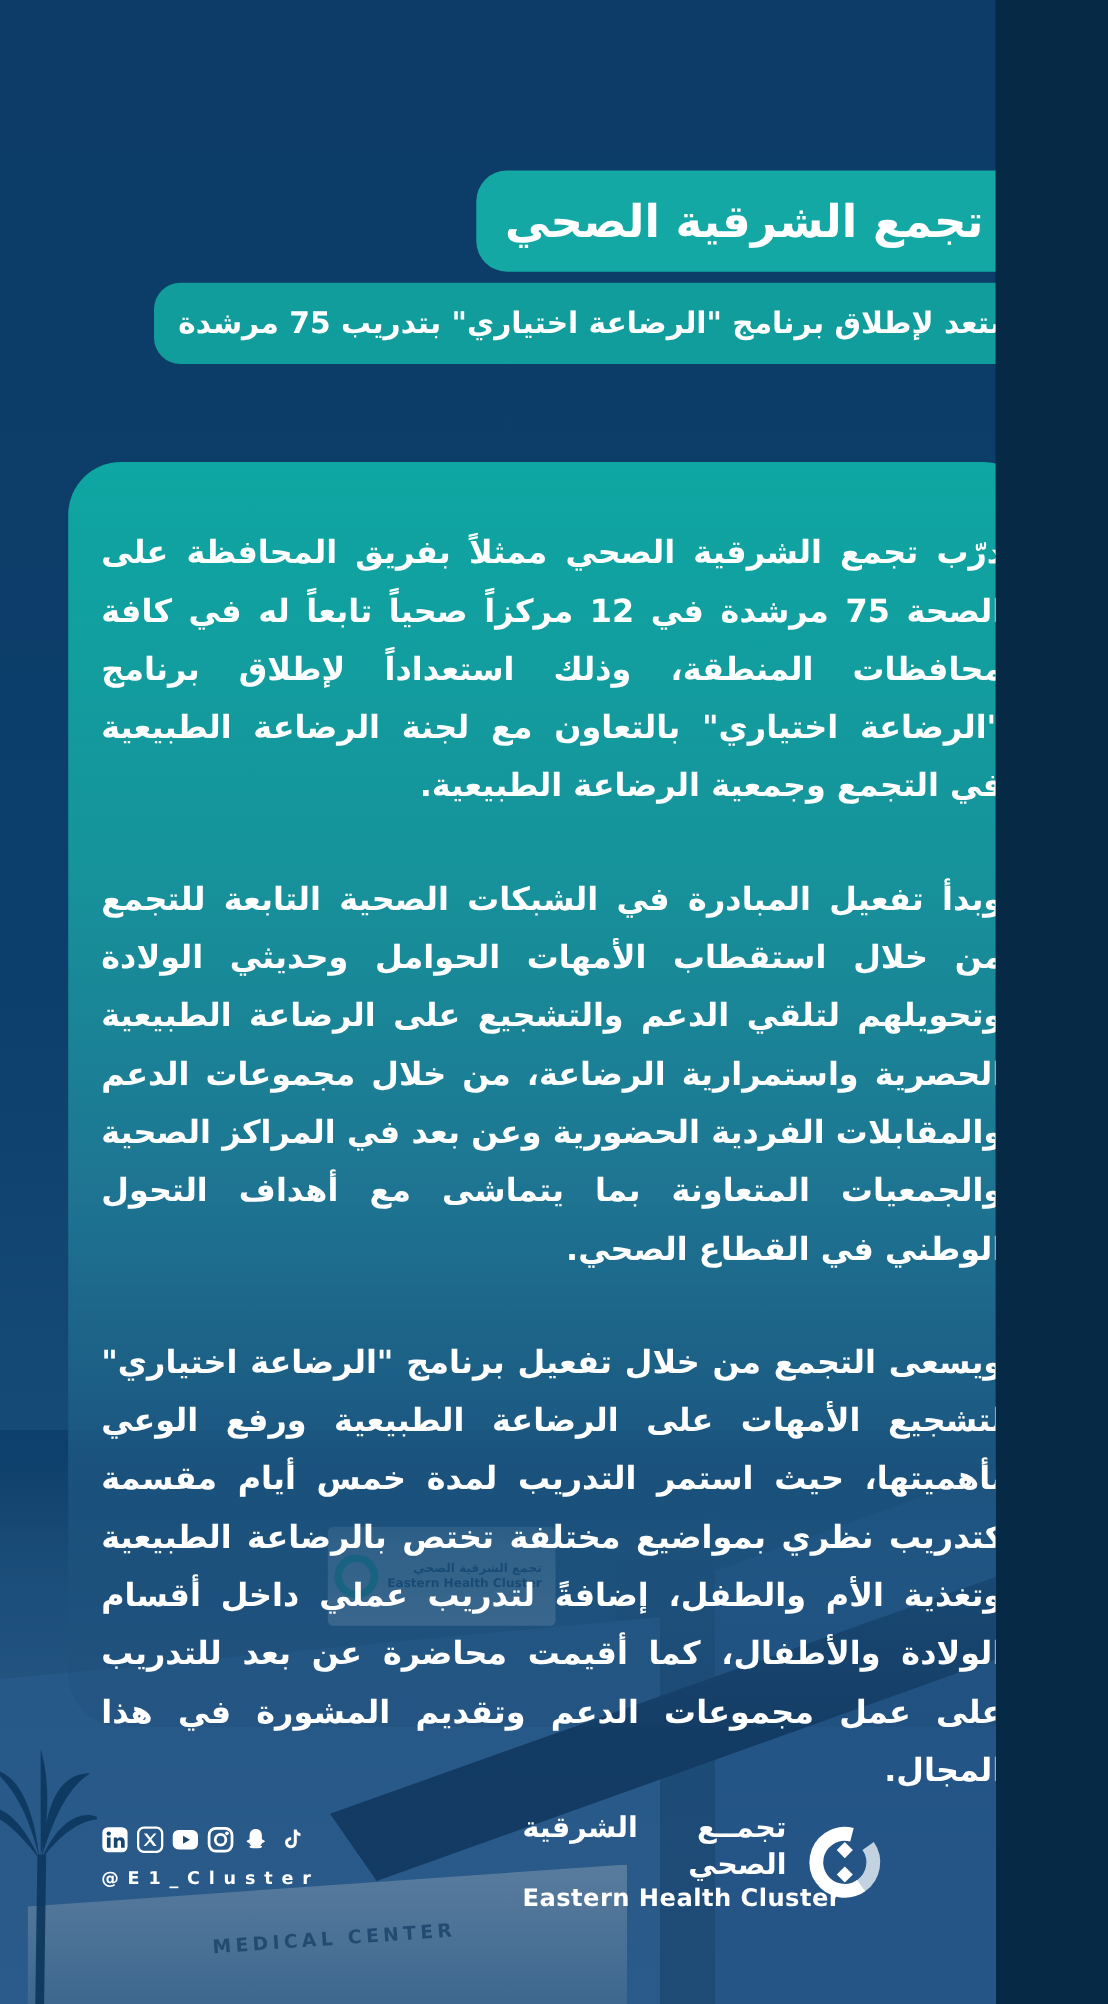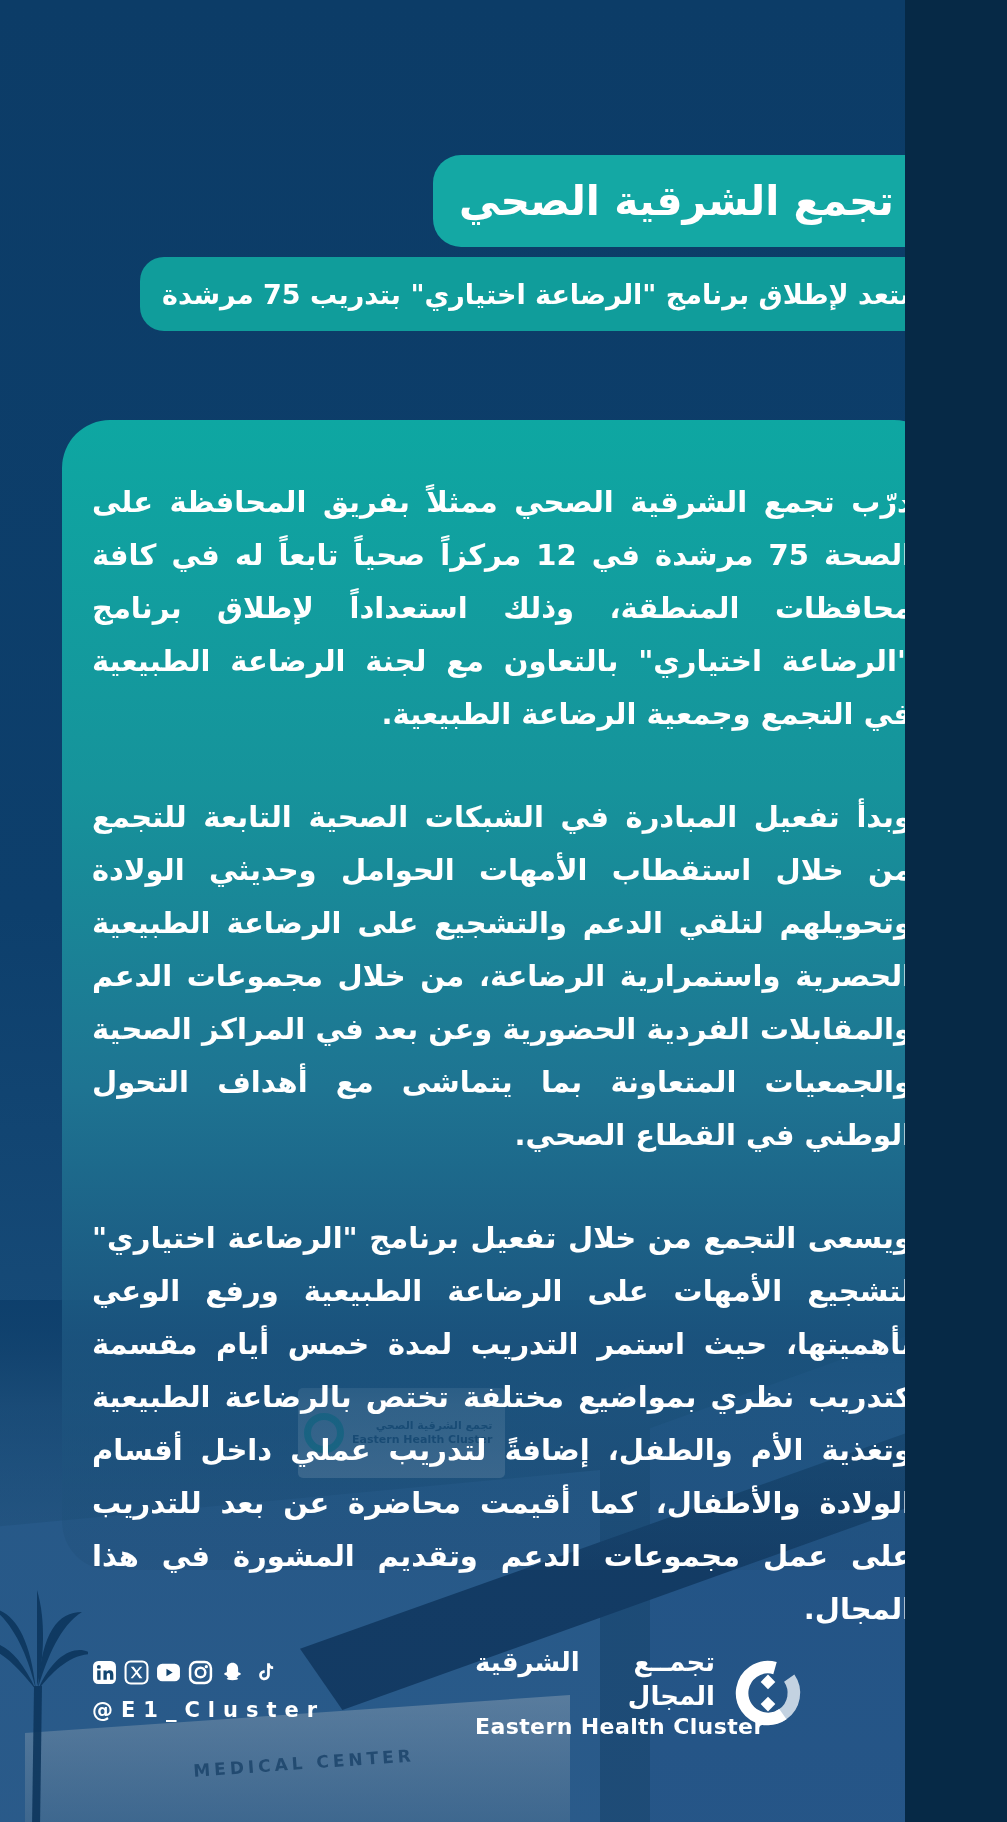--- a/index.html
+++ b/index.html
@@ -47,21 +47,21 @@
   .subtitle-bar span{color:#fff;font-size:27px;font-weight:bold;}
   
   .card{position:absolute;left:62px;top:420px;width:880px;height:1150px;border-radius:48px;z-index:4;
     background:linear-gradient(180deg,#0ea7a2 0%,#16939b 32%,#1e7492 58%,rgba(30,88,130,.72) 80%,rgba(28,70,110,.22) 100%);
     padding:56px 30px 0 30px;box-sizing:border-box;}
   .card p{margin:0 0 50px 0;direction:rtl;text-align:justify;color:#fff;
     font-size:29px;font-weight:bold;line-height:53px;}
   
   .social{position:absolute;left:92px;top:1660px;display:flex;gap:7px;z-index:6;}
   .social .ic{width:25px;height:25px;display:block;}
-  .handle{position:absolute;left:92px;top:1698px;color:#fff;font-size:21px;font-weight:bold;
+  .handle{position:absolute;left:92px;top:1698px;color:#fff;font-size:16px;font-weight:bold;
     letter-spacing:8px;z-index:6;}
   .footer-logo{position:absolute;right:100px;top:1645px;display:flex;align-items:center;gap:16px;z-index:6;}
   .logo-text{width:240px;}
   .logo-ar{color:#fff;font-size:26px;font-weight:bold;direction:rtl;text-align:justify;text-align-last:justify;line-height:34px;}
   .logo-en{color:#fff;font-size:22px;font-weight:bold;letter-spacing:.4px;line-height:28px;white-space:nowrap;}
   .logo-mark{width:74px;height:74px;}
 </style>
 </head>
 <body>
 
@@ -136,21 +136,21 @@
       <path d="M12 2.6c-3.2 0-5.4 2.3-5.4 5.9v3c-.8.6-2.6 1-2.6 1.9 0 .8 1.5 1.2 2.4 1.4.3.9.9 1.7 1.7 2.2-.6.3-1.6.5-1.6 1.1 0 .9 2.3 1.3 5.5 1.3s5.5-.4 5.5-1.3c0-.6-1-.8-1.6-1.1.8-.5 1.4-1.3 1.7-2.2.9-.2 2.4-.6 2.4-1.4 0-.9-1.8-1.3-2.6-1.9v-3c0-3.6-2.2-5.9-5.4-5.9z" fill="#ffffff"></path>
     </svg>
     <svg class="ic" viewBox="0 0 24 24" xmlns="http://www.w3.org/2000/svg">
       <path d="M14.5 3h2.6c.2 1.8 1.3 2.9 3.2 3.1v2.6c-1.2 0-2.3-.3-3.2-.9v6.2c0 3.2-2.2 5.4-5.2 5.4-2.9 0-5-2.1-5-4.8 0-2.8 2.3-4.9 5.3-4.7v2.7c-1.5-.3-2.7.6-2.7 2 0 1.3 1 2.2 2.3 2.2 1.6 0 2.7-1.1 2.7-2.9z" fill="#ffffff"></path>
     </svg>
   </div>
   <div class="handle">@E1_Cluster</div>
 
   <div class="footer-logo">
     <div class="logo-text">
-      <div class="logo-ar">تجمــع الشرقية المجال</div>
+      <div class="logo-ar">تجمــع الشرقية الصحي</div>
       <div class="logo-en">Eastern Health Cluster</div>
     </div>
     <svg class="logo-mark" viewBox="0 0 100 100" xmlns="http://www.w3.org/2000/svg">
       <circle cx="50" cy="50" r="35" fill="none" stroke="#c3d2e1" stroke-width="17" stroke-dasharray="62 158" transform="rotate(-35 50 50)"></circle>
       <circle cx="50" cy="50" r="35" fill="none" stroke="#ffffff" stroke-width="17" stroke-dasharray="140 80" transform="rotate(55 50 50)"></circle>
       <rect x="43" y="28" width="14" height="14" fill="#ffffff" transform="rotate(45 50 35)"></rect>
       <rect x="43" y="58" width="14" height="14" fill="#ffffff" transform="rotate(45 50 65)"></rect>
     </svg>
   </div>
 

